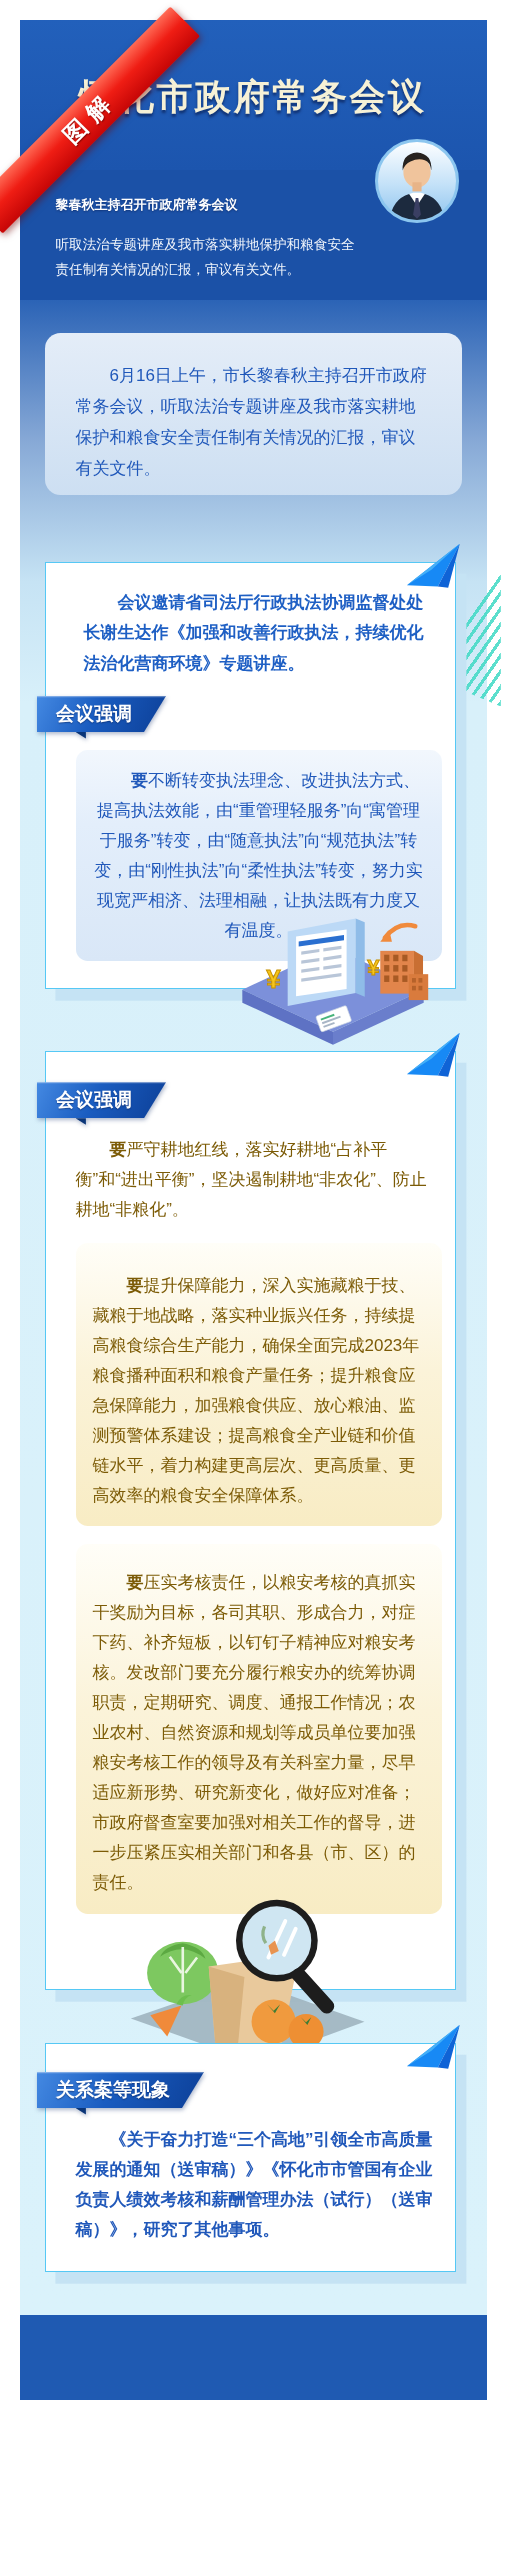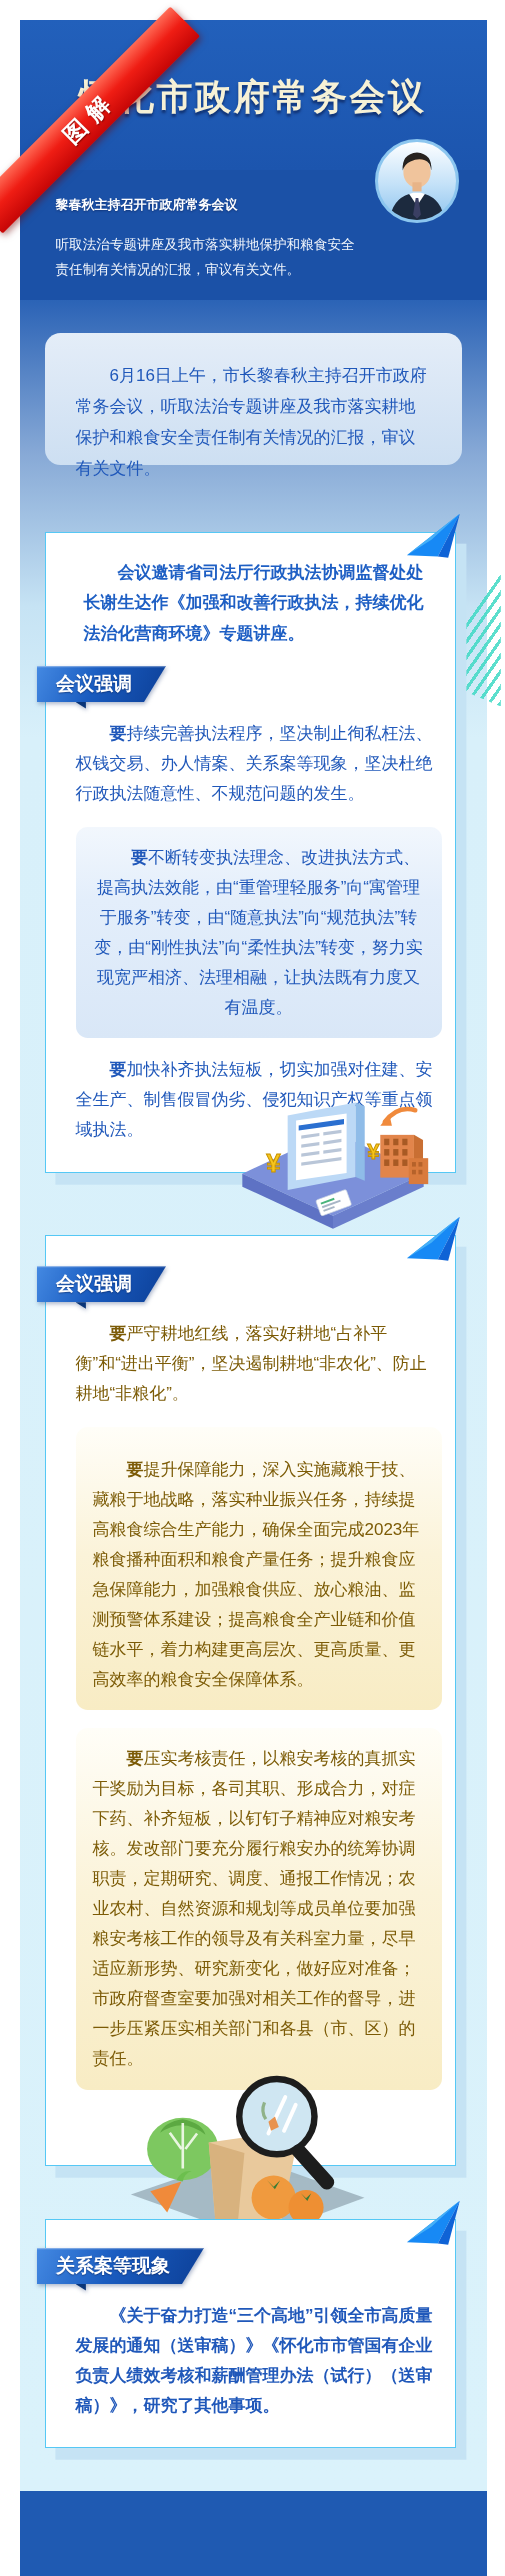--- a/index.html
+++ b/index.html
@@ -34,21 +34,21 @@
       background:linear-gradient(180deg,#2b63b6 0%,#87a9d6 7%,#c6e3f4 14%,#d8f0fa 20%,#daf2fb 100%);
       padding:33px 0 43px;}
   .stripes{position:absolute;right:-14.3px;top:271px;width:71px;height:136px;z-index:0;
       background:repeating-linear-gradient(125deg,transparent 0 5.8px,#3fd9c4 5.8px 9px);
       clip-path:polygon(100% 0,100% 100%,0 78%);opacity:.85;}
   .chevron{position:absolute;right:38px;top:447px;width:17px;height:17px;
       border-left:4.5px solid #17b9ec;border-bottom:4.5px solid #17b9ec;transform:rotate(-45deg);z-index:0;}
 
   .intro-card{position:relative;width:355px;margin-left:25px;height:92px;border-radius:15.6px;
       background:linear-gradient(180deg,#e4edf8 0%,#cddff2 100%);
-      padding:27px 31px 13px 31px;z-index:1;}
+      padding:27px 31px 43px 31px;z-index:1;}
   .intro-text{color:#2058ba;font-size:17px;line-height:31px;text-indent:2em;font-weight:500;}
 
   .card{position:relative;width:366px;margin-left:25px;background:#ffffff;
       border:1.9px solid #55c8f5;box-shadow:10.4px 11.7px 0 #c5e3f4;z-index:1;}
   .card-arrow{position:absolute;top:-23px;right:-10.4px;width:62px;height:49px;}
   .card1{margin-top:67px;padding:25px 13px 27px 30px;}
   .card2{margin-top:62px;padding:30px 13px 75px 30px;}
   .card3{margin-top:53px;padding:28.5px 13px 26px 30px;}
 
   .lead-par{color:#1e5fc4;font-size:17px;line-height:30.5px;text-indent:2em;font-weight:700;
@@ -119,25 +119,23 @@
         <svg class="card-arrow" viewBox="0 0 96 76">
           <polygon points="6,70 88,6 54,72" fill="#1789f5"></polygon>
           <polygon points="6,70 88,6 44,46" fill="#45b0f8"></polygon>
           <polygon points="54,72 88,6 70,74" fill="#0f63d6"></polygon>
         </svg>
         <p class="lead-par">会议邀请省司法厅行政执法协调监督处处长谢生达作《加强和改善行政执法，持续优化法治化营商环境》专题讲座。</p>
         <span class="tab-wrap">
           <span class="tab">会议强调</span>
           <span class="tab-fold"></span>
         </span>
-        <p class="point"><b class="lead">要</b><span>持续完善执法程序，坚决制止徇私枉法、权钱交易、办人情案、关系案等现象，坚决杜绝行政执法随意性、不规范问题的发生。</span></p>
         <div class="box">
           <p class="point" style="margin-top:0"><b class="lead">要</b><span>不断转变执法理念、改进执法方式、提高执法效能，由“重管理轻服务”向“寓管理于服务”转变，由“随意执法”向“规范执法”转变，由“刚性执法”向“柔性执法”转变，努力实现宽严相济、法理相融，让执法既有力度又有温度。</span></p>
         </div>
-        <p class="point"><b class="lead">要</b><span>加快补齐执法短板，切实加强对住建、安全生产、制售假冒伪劣、侵犯知识产权等重点领域执法。</span></p>
 
         <svg class="illu1" width="214" height="136" viewBox="0 0 330 210">
           <polygon points="165,55 305,120 165,185 25,120" fill="#7c90da"></polygon>
           <polygon points="25,120 165,185 165,205 25,140" fill="#5e72c4"></polygon>
           <polygon points="165,185 305,120 305,140 165,205" fill="#6a7ecc"></polygon>
           <polygon points="95,30 200,10 200,125 95,145" fill="#bcd9f6"></polygon>
           <polygon points="200,10 214,16 214,131 200,125" fill="#8fbce8"></polygon>
           <rect x="108" y="38" width="78" height="92" fill="#ffffff" transform="skewY(-8)" transform-origin="108 38"></rect>
           <g transform="skewY(-8)" transform-origin="108 38">
             <rect x="112" y="46" width="70" height="8" fill="#2a6fd0"></rect>
@@ -190,21 +188,21 @@
         </svg>
         <span class="tab-wrap">
           <span class="tab">会议强调</span>
           <span class="tab-fold"></span>
         </span>
         <p class="point"><b class="lead">要</b><span>严守耕地红线，落实好耕地“占补平衡”和“进出平衡”，坚决遏制耕地“非农化”、防止耕地“非粮化”。</span></p>
         <div class="box">
           <p class="point" style="margin-top:12px"><b class="lead">要</b><span>提升保障能力，深入实施藏粮于技、藏粮于地战略，落实种业振兴任务，持续提高粮食综合生产能力，确保全面完成2023年粮食播种面积和粮食产量任务；提升粮食应急保障能力，加强粮食供应、放心粮油、监测预警体系建设；提高粮食全产业链和价值链水平，着力构建更高层次、更高质量、更高效率的粮食安全保障体系。</span></p>
         </div>
         <div class="box">
-          <p class="point" style="margin-top:0"><b class="lead">要</b><span>压实考核责任，以粮安考核的真抓实干奖励为目标，各司其职、形成合力，对症下药、补齐短板，以钉钉子精神应对粮安考核。发改部门要充分履行粮安办的统筹协调职责，定期研究、调度、通报工作情况；农业农村、自然资源和规划等成员单位要加强粮安考核工作的领导及有关科室力量，尽早适应新形势、研究新变化，做好应对准备；市政府督查室要加强对相关工作的督导，进一步压紧压实相关部门和各县（市、区）的责任。</span></p>
+          <p class="point" style="margin-top:8px"><b class="lead">要</b><span>压实考核责任，以粮安考核的真抓实干奖励为目标，各司其职、形成合力，对症下药、补齐短板，以钉钉子精神应对粮安考核。发改部门要充分履行粮安办的统筹协调职责，定期研究、调度、通报工作情况；农业农村、自然资源和规划等成员单位要加强粮安考核工作的领导及有关科室力量，尽早适应新形势、研究新变化，做好应对准备；市政府督查室要加强对相关工作的督导，进一步压紧压实相关部门和各县（市、区）的责任。</span></p>
         </div>
 
         <svg class="illu2" width="279" height="169" viewBox="0 0 430 260">
           <polygon points="215,130 400,195 230,258 40,190" fill="#9fb4bf" opacity="0.9"></polygon>
           <ellipse cx="120" cy="120" rx="55" ry="48" fill="#7dc860"></ellipse>
           <path d="M85 95 Q120 70 155 98 Q150 80 120 74 Q92 78 85 95Z" fill="#5ca942"></path>
           <path d="M120 80 L120 150 M100 95 L118 120 M142 96 L124 120" stroke="#e9f6e0" stroke-width="4" fill="none"></path>
           <polygon points="70,185 118,170 96,218" fill="#f08a3a"></polygon>
           <path d="M110 168 q8 -16 24 -14 q-12 4 -14 16Z" fill="#6cbf4e"></path>
           <path d="M160 110 L300 90 L272 230 Q215 252 170 228 Z" fill="#e9c99c"></path>

